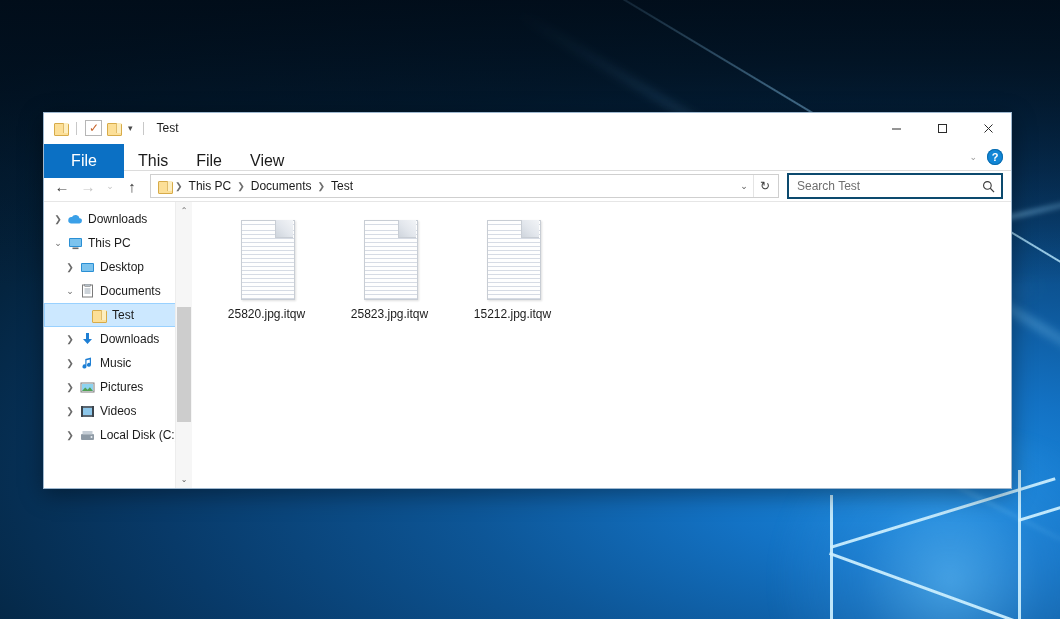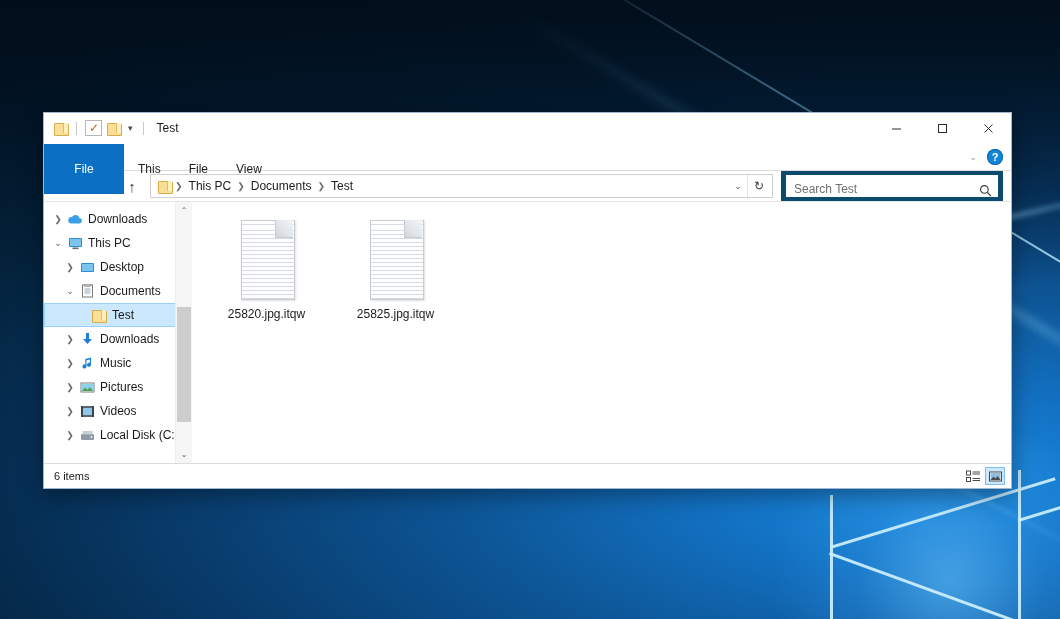--- a/index.html
+++ b/index.html
@@ -66,22 +66,22 @@
   .qat-caret{font-size:9px;color:#4a4a4a;padding:0 2px;line-height:1;}
   .win-title{font-size:12px;color:#1b1b1b;margin-left:10px;}
   .wbtns{margin-left:auto;display:flex;height:30px;}
   .wbtn{width:46px;height:30px;display:flex;align-items:center;justify-content:center;
     font-size:12px;color:#2b2b2b;}
   .wbtn svg{display:block;}
 
   
   .ribbon{height:26px;display:flex;align-items:stretch;background:#fff;
     border-bottom:1px solid #dcdcdc;flex:0 0 26px;position:relative;}
-  .tab{display:flex;align-items:center;justify-content:center;font-size:12px;color:#1b1b1b;
-    padding:12px 14px;height:26px;}
+  .tab{display:flex;align-items:center;justify-content:center;font-size:16px;color:#1b1b1b;
+    padding:4px 14px;height:26px;}
   .tab.file{background:#0b70c4;color:#fff;min-width:52px;}
   .ribbon-right{margin-left:auto;display:flex;align-items:center;gap:6px;padding-right:8px;}
   .rib-caret{font-size:9px;color:#999;padding:0 4px;}
   .help-btn{width:16px;height:16px;border-radius:50%;background:#1186d6;color:#fff;
     font-size:11px;font-weight:bold;display:flex;align-items:center;justify-content:center;
     box-shadow:inset 0 0 0 1px #0b6cae;}
 
   
   .addrbar{height:30px;display:flex;align-items:center;background:#fff;flex:0 0 30px;
     padding:0 8px 0 6px;gap:2px;}
@@ -90,22 +90,22 @@
   .navbtn.dis{color:#c4c4c4;}
   .navbtn.small{width:16px;font-size:9px;}
   .addrbox{flex:1;height:22px;border:1px solid #cfcfcf;background:#fff;display:flex;
     align-items:center;padding:0 2px 0 5px;margin-left:4px;min-width:0;}
   .crumbs{display:flex;align-items:center;gap:0;font-size:12px;color:#1b1b1b;flex:1;min-width:0;}
   .crumb{padding:0 5px;white-space:nowrap;}
   .crumb-sep{color:#6d6d6d;font-size:9px;padding:0 1px;}
   .addr-caret{width:18px;text-align:center;font-size:9px;color:#5a5a5a;}
   .refresh{width:22px;height:22px;display:flex;align-items:center;justify-content:center;
     font-size:12px;color:#3b3b3b;border-left:1px solid #e4e4e4;}
-  .searchbox{width:200px;height:22px;border:5px solid #0c4a6e;background:#fff;display:flex;
-    align-items:flex-end;padding:0 6px;margin-left:6px;}
+  .searchbox{width:200px;height:22px;border:2px solid #0c4a6e;background:#fff;display:flex;
+    align-items:center;padding:0 6px;margin-left:6px;}
   .searchbox input{border:0;outline:0;flex:1;font-size:12px;font-family:"Liberation Sans",sans-serif;
     color:#1b1b1b;background:transparent;min-width:0;}
   .searchbox input::placeholder{color:#6f6f6f;}
   .mag{width:13px;height:13px;color:#3b3b3b;}
 
   
   .wbody{flex:1;display:flex;min-height:0;border-top:1px solid #e6e6e6;}
   .navpane{width:148px;background:#fff;position:relative;overflow:hidden;flex:0 0 148px;
     border-right:0;}
   .navlist{padding-top:5px;}
@@ -121,21 +121,21 @@
   
   .vscroll{position:absolute;right:0;top:0;width:16px;height:100%;background:#f6f6f6;
     border-left:1px solid #ededed;display:flex;flex-direction:column;align-items:center;}
   .vs-arrow{width:16px;height:17px;display:flex;align-items:center;justify-content:center;
     font-size:8px;color:#5c5c5c;}
   .vs-track{flex:1;width:16px;position:relative;}
   .vs-thumb{position:absolute;left:1px;width:14px;background:#cdcdcd;}
 
   
   .content{flex:1;background:#fff;position:relative;overflow:hidden;padding:14px 0 0 18px;}
-  .filegrid{display:flex;flex-wrap:wrap;gap:16px;}
+  .filegrid{display:flex;flex-wrap:wrap;gap:10px;}
   .fileitem{width:113px;display:flex;flex-direction:column;align-items:center;padding-top:4px;}
   .fname{font-size:12px;color:#1b1b1b;margin-top:7px;white-space:nowrap;}
 
   
   .docico{width:64px;height:80px;position:relative;}
   .docpage{position:absolute;left:6px;top:0;width:52px;height:78px;background:#fefefe;
     border:1px solid #c8cdd4;box-shadow:1px 1px 2px rgba(0,0,0,.13);
     background-image:repeating-linear-gradient(180deg,
       rgba(255,255,255,0) 0px, rgba(255,255,255,0) 3px,
       #d6dbe4 3px, #d6dbe4 4px);
@@ -382,51 +382,37 @@
           <div class="docico">
             <div class="docpage"></div>
               <div class="docfold-mask"></div>
               <div class="docfold"></div>
           </div>
           <div class="fname">25820.jpg.itqw</div>
         </div>
 
 
 
-
-
         <div class="fileitem">
           <div class="docico">
             <div class="docpage"></div>
               <div class="docfold-mask"></div>
               <div class="docfold"></div>
           </div>
-          <div class="fname">25825.jpg.itqw</div>
+          <div class="fname">25823.jpg.itqw</div>
+        </div>
+
+
+        <div class="fileitem">
+          <div class="docico">
+            <div class="docpage"></div>
+              <div class="docfold-mask"></div>
+              <div class="docfold"></div>
+          </div>
+          <div class="fname">15212.jpg.itqw</div>
         </div>
 
       </div>
     </div>
   </div>
 
-  <div class="statusbar">
-    <span class="status-text">6 items</span>
-    <div class="viewbtns">
-      <div class="vbtn">
-        <svg width="15" height="13" viewBox="0 0 15 13">
-          <rect x="0.5" y="1" width="4" height="4" fill="none" stroke="#4a4a4a" stroke-width="1"></rect>
-          <rect x="0.5" y="7.5" width="4" height="4" fill="none" stroke="#4a4a4a" stroke-width="1"></rect>
-          <line x1="6.5" y1="2" x2="14" y2="2" stroke="#4a4a4a"></line>
-          <line x1="6.5" y1="4" x2="14" y2="4" stroke="#4a4a4a"></line>
-          <line x1="6.5" y1="8.5" x2="14" y2="8.5" stroke="#4a4a4a"></line>
-          <line x1="6.5" y1="10.5" x2="14" y2="10.5" stroke="#4a4a4a"></line>
-        </svg>
-      </div>
-      <div class="vbtn active">
-        <svg width="15" height="13" viewBox="0 0 15 13">
-          <rect x="1.5" y="2" width="12" height="9" fill="#fff" stroke="#4a4a4a"></rect>
-          <rect x="2.5" y="3" width="10" height="7" fill="#8fbfe0"></rect>
-          <path d="M2.5 10l3-3.5 2 2 2-2.5 3 4z" fill="#4a4a4a"></path>
-        </svg>
-      </div>
-    </div>
-  </div>
 
 </div>
 
 </body></html>

